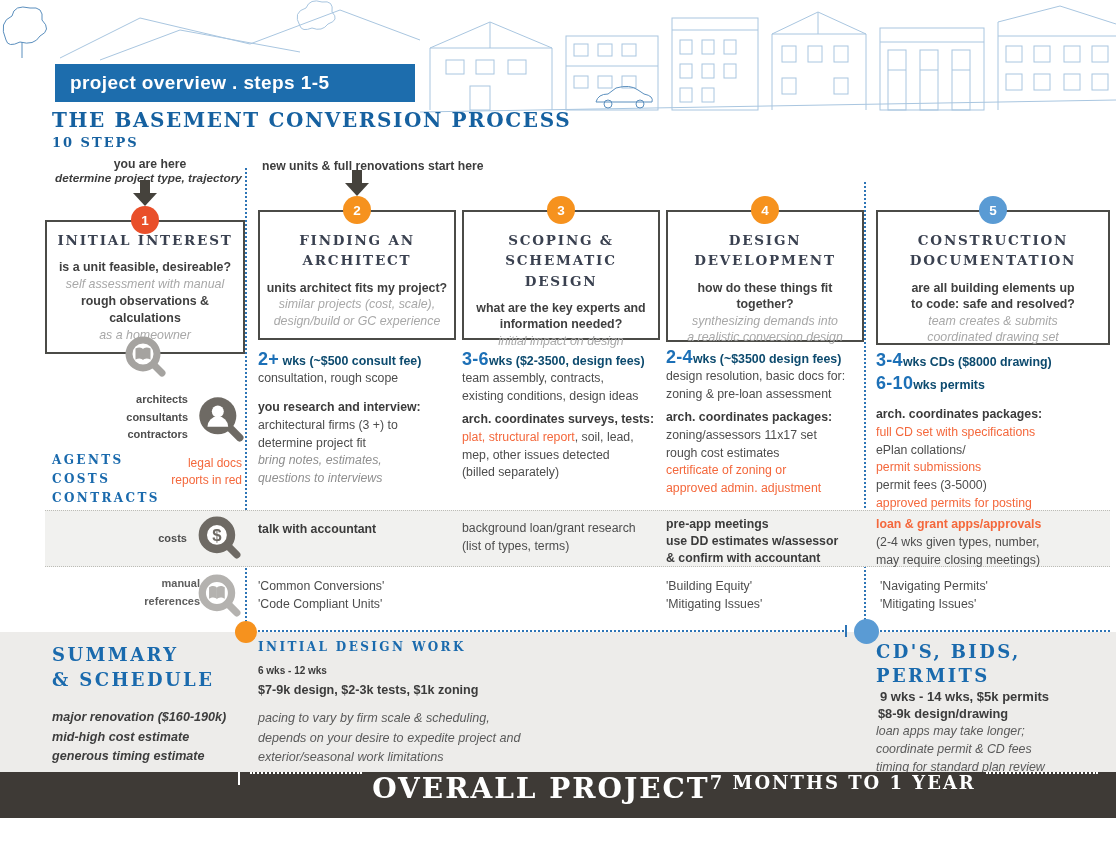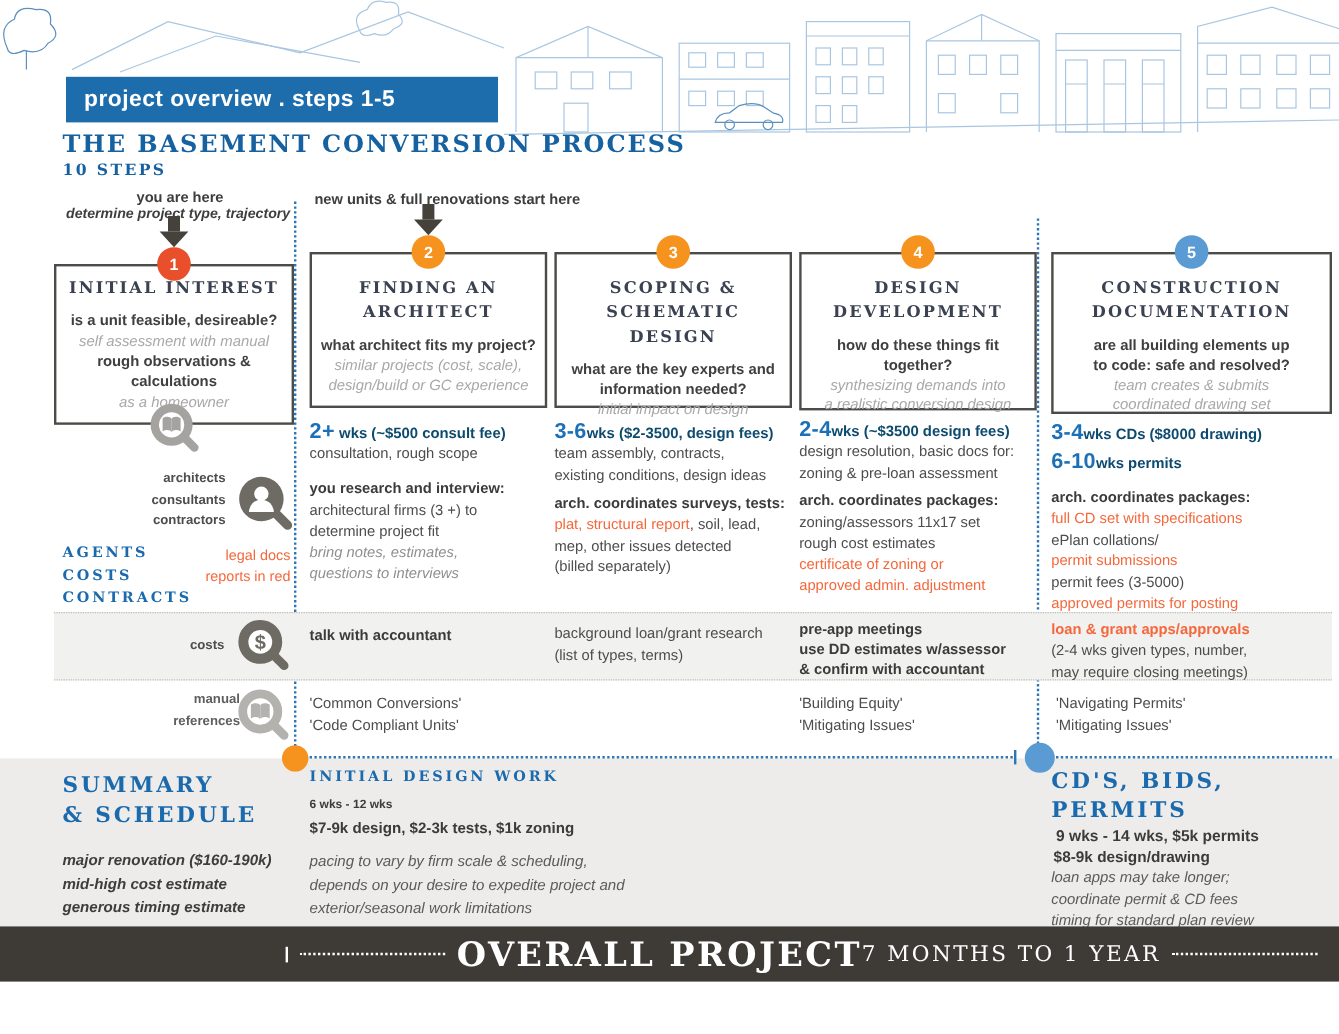--- a/index.html
+++ b/index.html
@@ -34,25 +34,25 @@
   .it{font-style:italic;color:#8f8f8f}
   .ot{color:#f4683c}
   .rlabel{font-size:11px;font-weight:bold;color:#4d4d4d;text-align:right;line-height:1.6;white-space:pre-line}
   .sec-title{font-family:"DejaVu Serif",serif;font-weight:bold;color:#1a6aad;letter-spacing:2.4px;white-space:pre-line}
   .band{position:absolute;left:45px;top:510px;width:1065px;height:57px;background:#f1f1ef;
         border-top:1px dotted #bcbcb6;border-bottom:1px dotted #bcbcb6;box-sizing:border-box}
   .bottom-band{position:absolute;left:0;top:632px;width:1116px;height:140px;background:#edecea}
   .dot{position:absolute;border-radius:50%}
   .hdots{position:absolute;height:0;border-top:2px dotted #2e75b6}
   .footer{position:absolute;left:0;top:772px;width:1116px;height:46px;background:#3e3a36;display:flex;
-          align-items:center;padding-left:238px;padding-right:8px;box-sizing:border-box}
+          align-items:flex-start;padding-left:238px;padding-right:8px;box-sizing:border-box}
   .footer .tick{width:2px;height:13px;background:#fff;flex:0 0 auto}
   .footer .dash{flex:1 1 auto;border-top:2px dotted #fff;margin:0 10px}
   .footer .main{font-family:"DejaVu Serif",serif;font-weight:bold;color:#fff;font-size:28px;letter-spacing:2px;white-space:nowrap}
-  .footer .sub{font-family:"DejaVu Serif",serif;font-weight:normal;color:#fff;font-size:18px;letter-spacing:2px;
+  .footer .sub{font-family:"DejaVu Serif",serif;font-weight:bold;color:#fff;font-size:18px;letter-spacing:2px;
           white-space:nowrap}
 </style>
 </head>
 <body>
 
 <div id="stage">
 
   <svg class="abs" style="left:0;top:0" width="1116" height="118" viewBox="0 0 1116 118">
     <g stroke="#a9c6e0" fill="none" stroke-width="1">
       <polyline points="60,58 140,18 250,44 340,10 420,40"></polyline>
@@ -145,21 +145,21 @@
   <div class="box box1" style="left:45px;top:220px;width:200px;height:134px">
     <div class="box-title">INITIAL INTEREST</div>
     <div class="q">is a unit feasible, desireable?</div>
     <div class="qi" style="margin-bottom:1px">self assessment with manual</div>
     <div class="q">rough observations &amp; calculations</div>
     <div class="qi">as a homeowner</div>
   </div>
   <div class="box" style="left:258px;top:210px;width:198px;height:130px">
     <div class="box-title">FINDING AN
 ARCHITECT</div>
-    <div class="q">what architect fits my project?</div>
+    <div class="q">units architect fits my project?</div>
     <div class="qi">similar projects (cost, scale),
 design/build or GC experience</div>
   </div>
   <div class="box" style="left:462px;top:210px;width:198px;height:130px">
     <div class="box-title">SCOPING &amp;
 SCHEMATIC DESIGN</div>
     <div class="q">what are the key experts and
 information needed?</div>
     <div class="qi">initial impact on design</div>
   </div>

